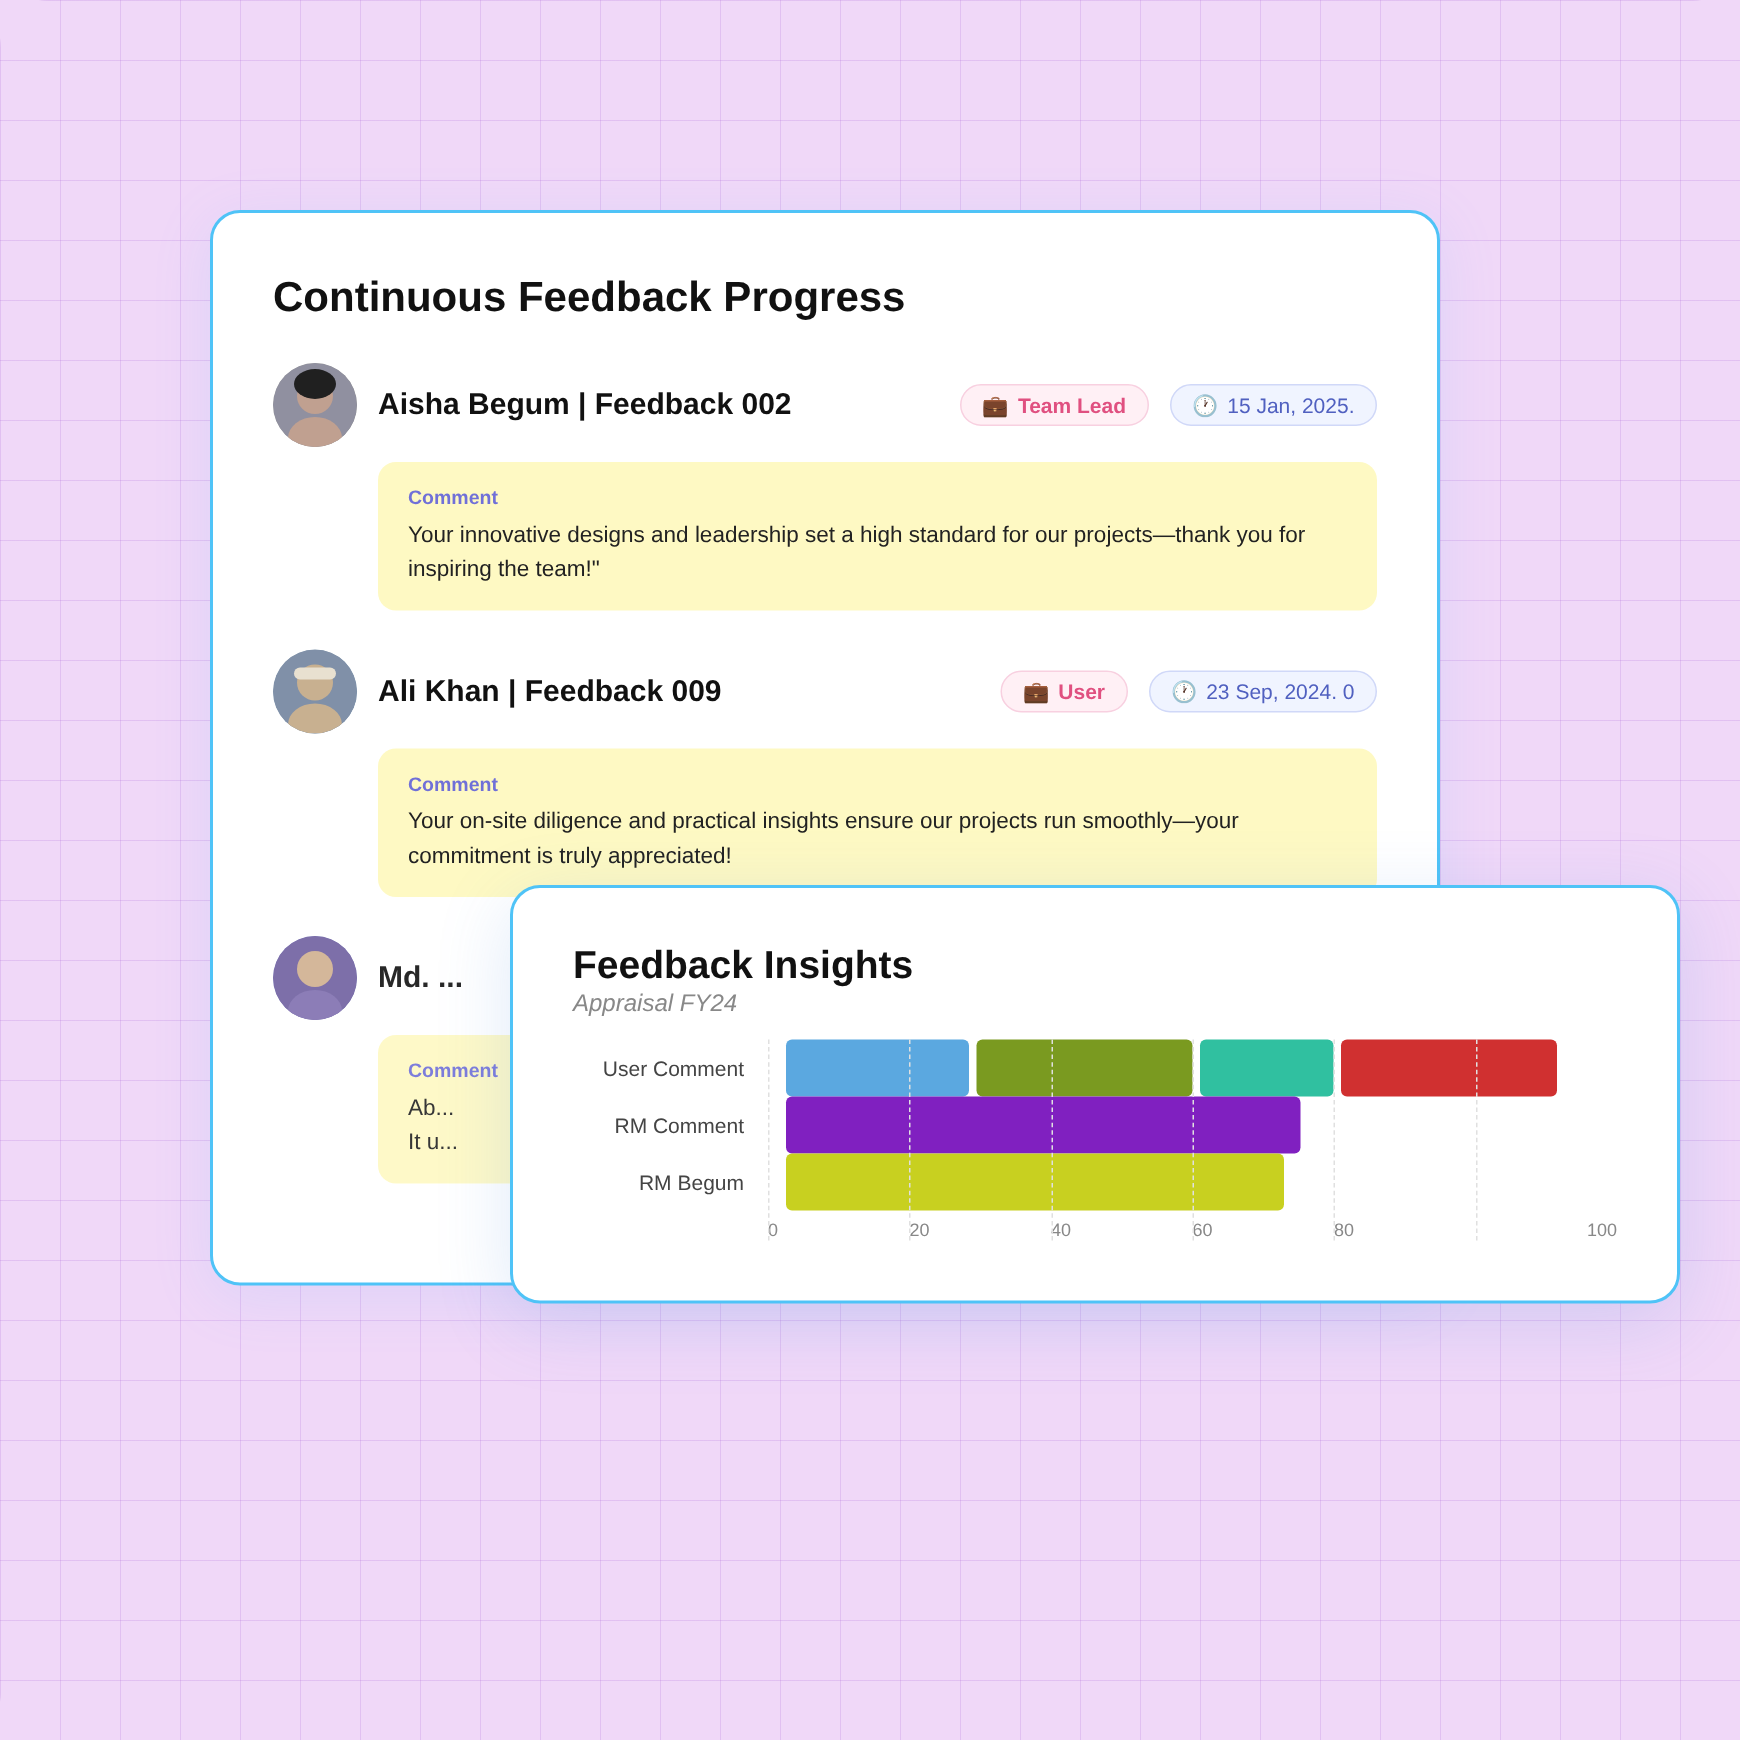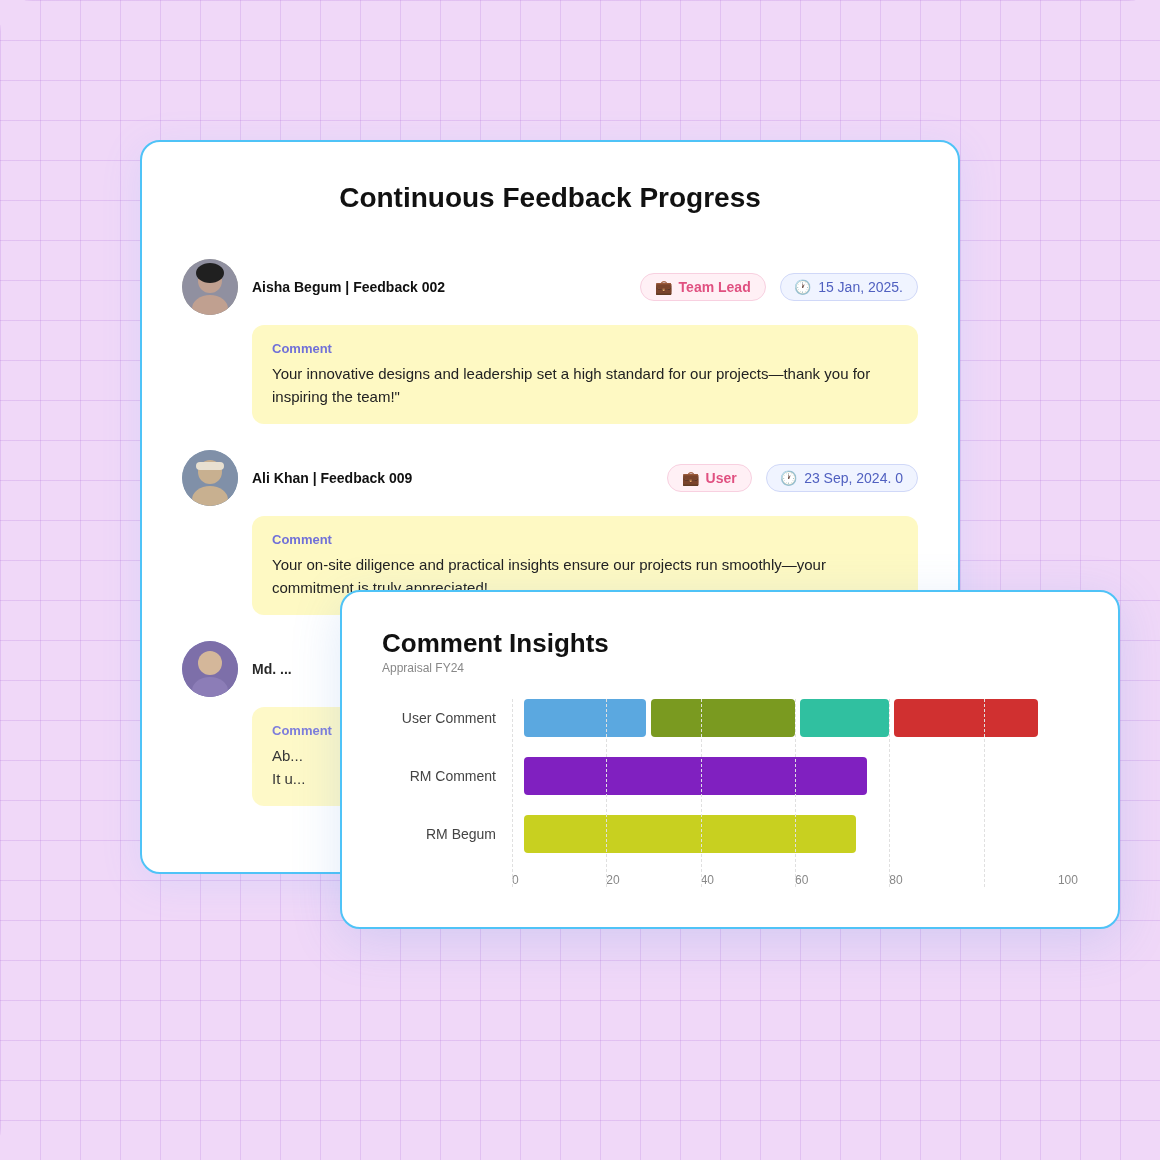--- a/index.html
+++ b/index.html
@@ -46,22 +46,21 @@
       border: 2.5px solid #4fc3f7;
       box-shadow: 0 8px 40px rgba(100,180,255,0.13);
       padding: 40px 40px 40px 40px;
       z-index: 1;
     }
 
     .card-progress-title {
       font-size: 28px;
       font-weight: 800;
       color: #111;
-      margin-bottom: 45px;
-      text-align: center;
+      margin-bottom: 28px;
     }
 
     .feedback-item {
       display: flex;
       flex-direction: column;
       margin-bottom: 26px;
     }
 
     .feedback-header {
       display: flex;
@@ -83,21 +82,21 @@
       font-size: 22px;
       color: #fff;
       font-weight: 700;
     }
 
     .avatar.aisha { background: linear-gradient(135deg, #b0b0b0, #888); }
     .avatar.ali { background: linear-gradient(135deg, #a0b0c0, #6080a0); }
     .avatar.md { background: linear-gradient(135deg, #8080c0, #6060a0); }
 
     .feedback-name {
-      font-size: 14px;
+      font-size: 20px;
       font-weight: 700;
       color: #111;
       flex: 1;
     }
 
     .badge-role {
       display: flex;
       align-items: center;
       gap: 6px;
       background: #fff0f5;
@@ -157,29 +156,29 @@
     }
 
     .card-insights-title {
       font-size: 26px;
       font-weight: 800;
       color: #111;
       margin-bottom: 2px;
     }
 
     .card-insights-subtitle {
-      font-size: 12px;
+      font-size: 16px;
       color: #888;
-      margin-bottom: 24px;
+      margin-bottom: 14px;
+      font-style: italic;
     }
 
     .chart-row {
       display: flex;
       align-items: center;
-      margin-bottom: 20px;
       gap: 12px;
     }
 
     .chart-label {
       width: 130px;
       font-size: 14px;
       color: #444;
       text-align: right;
       padding-right: 16px;
       flex-shrink: 0;
@@ -306,21 +305,21 @@
         <span class="feedback-name">Md. ...</span>
       </div>
       <div class="comment-box">
         <div class="comment-label">Comment</div>
         <div class="comment-text">Ab...<br>It u...</div>
       </div>
     </div>
   </div>
 
   <div class="card-insights">
-    <div class="card-insights-title">Comment Insights</div>
+    <div class="card-insights-title">Feedback Insights</div>
     <div class="card-insights-subtitle">Appraisal FY24</div>
 
     <div class="chart-wrapper">
 
       <div class="grid-lines">
         <div class="grid-line"></div>
         <div class="grid-line"></div>
         <div class="grid-line"></div>
         <div class="grid-line"></div>
         <div class="grid-line"></div>

